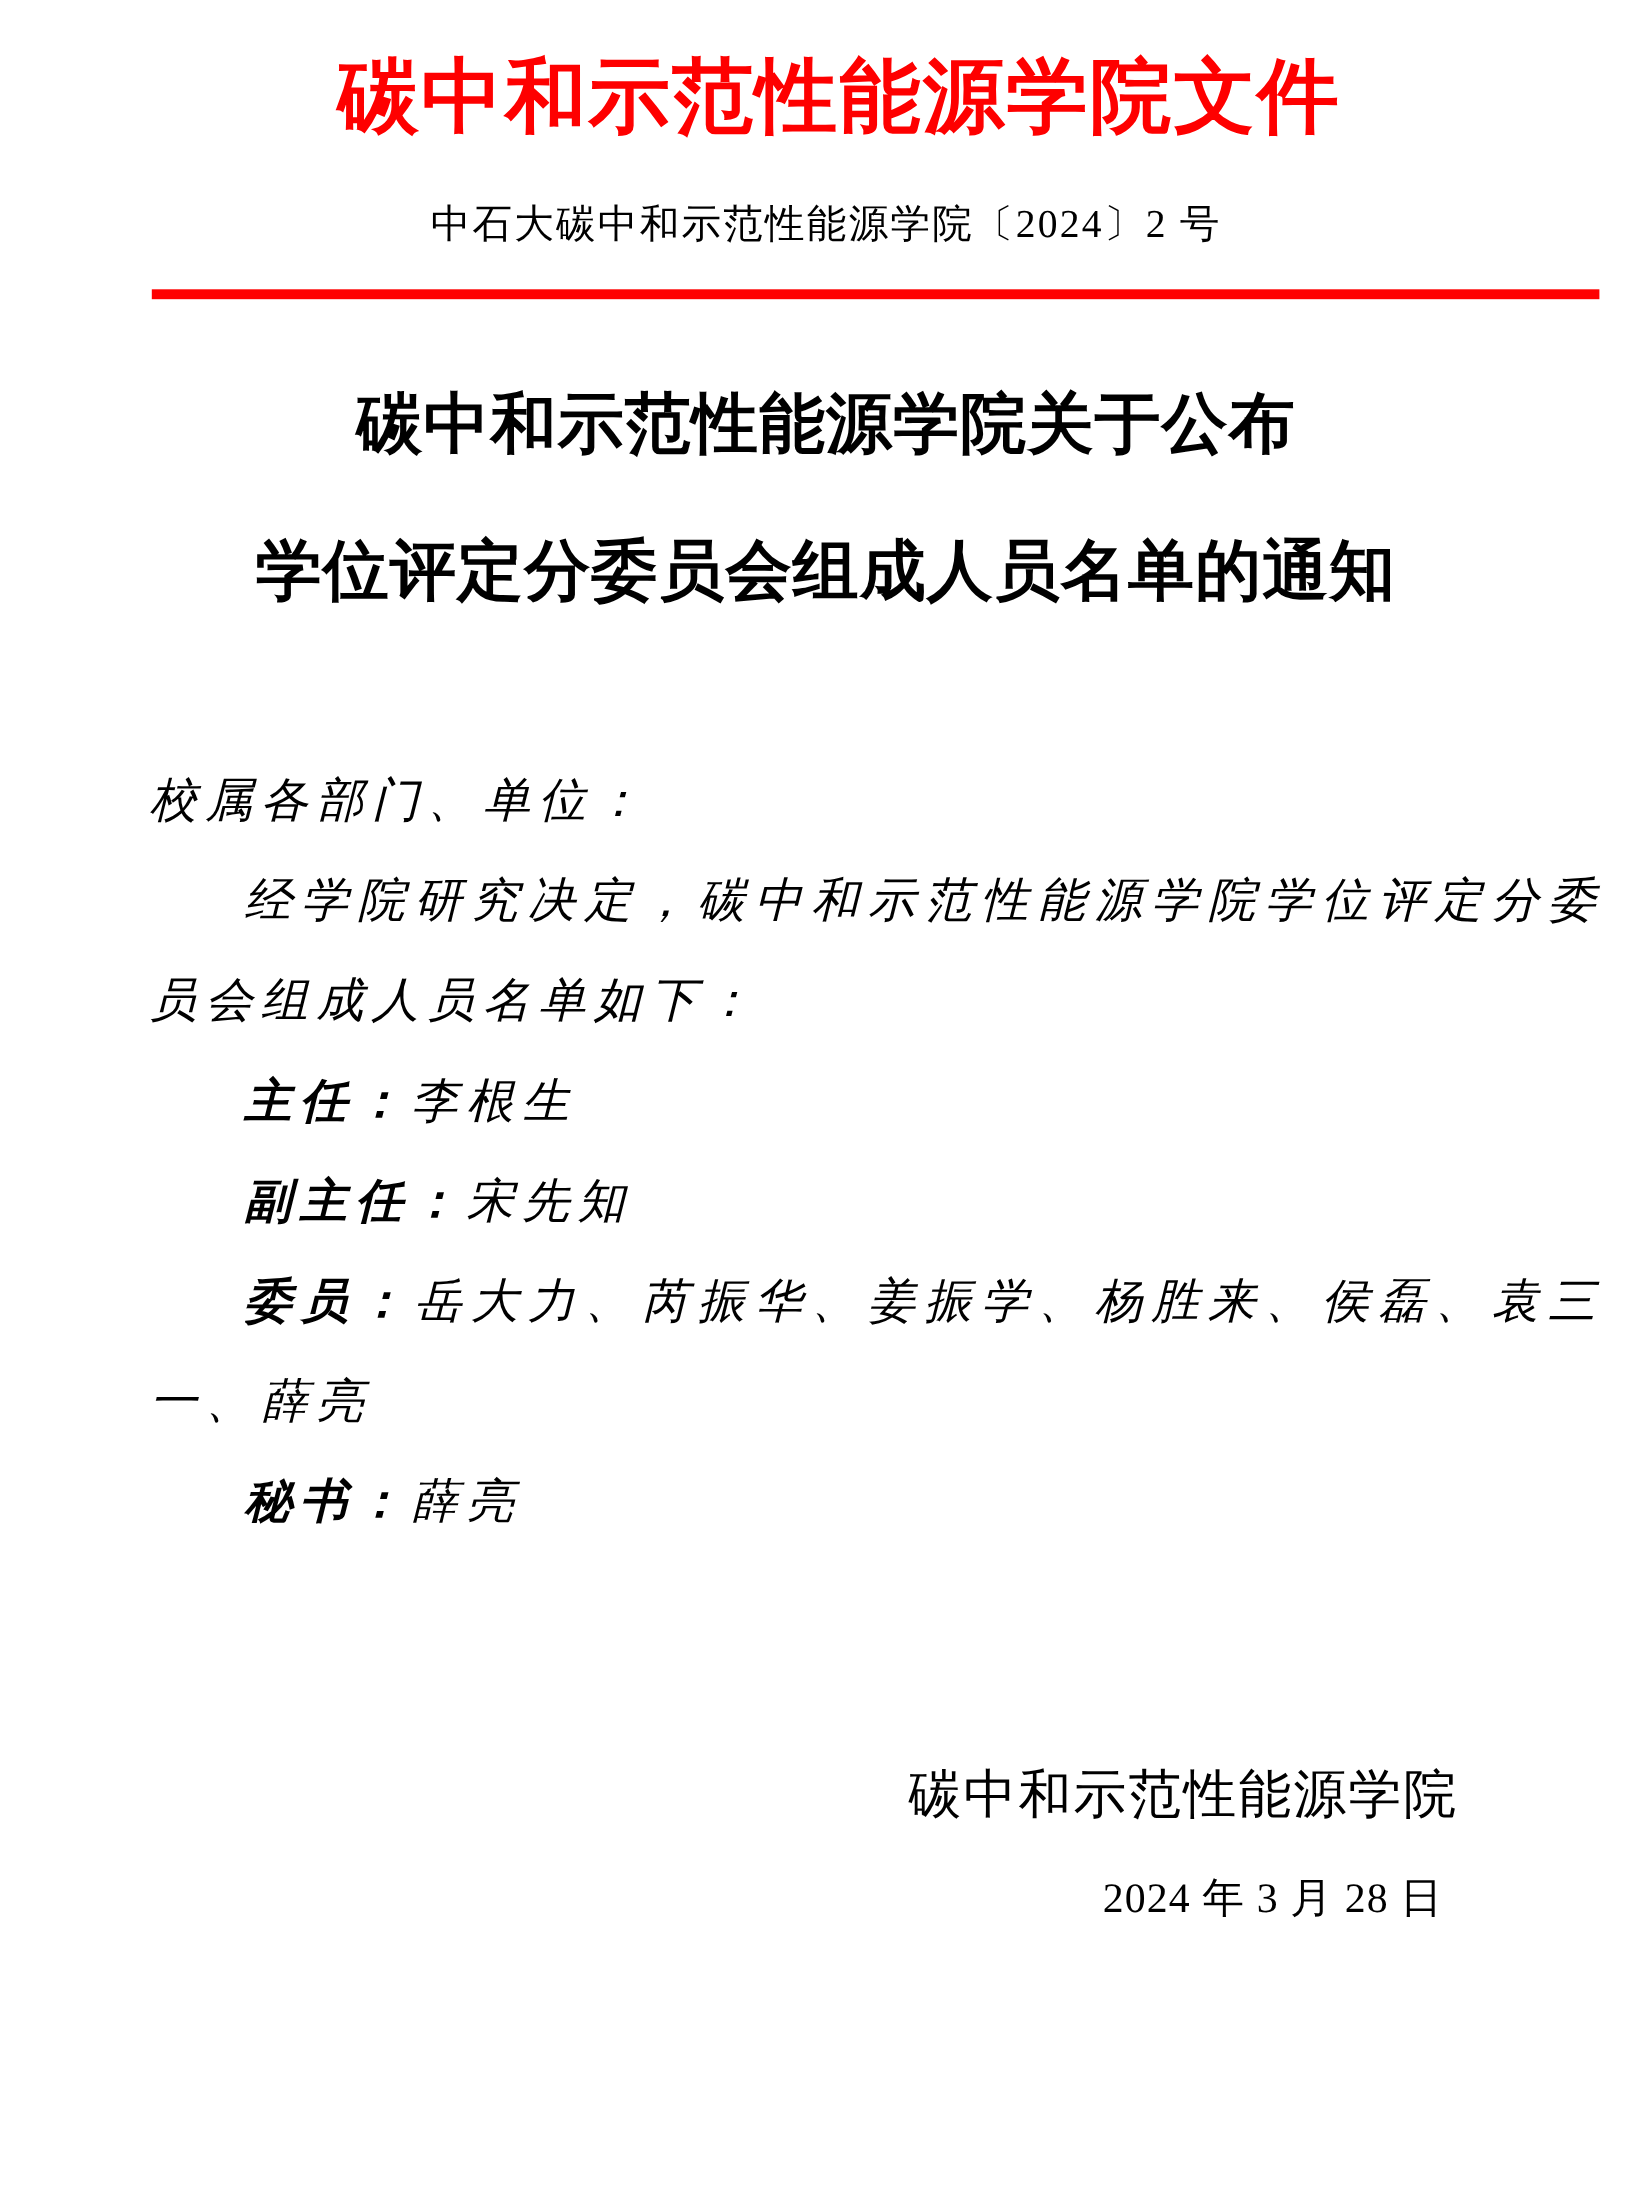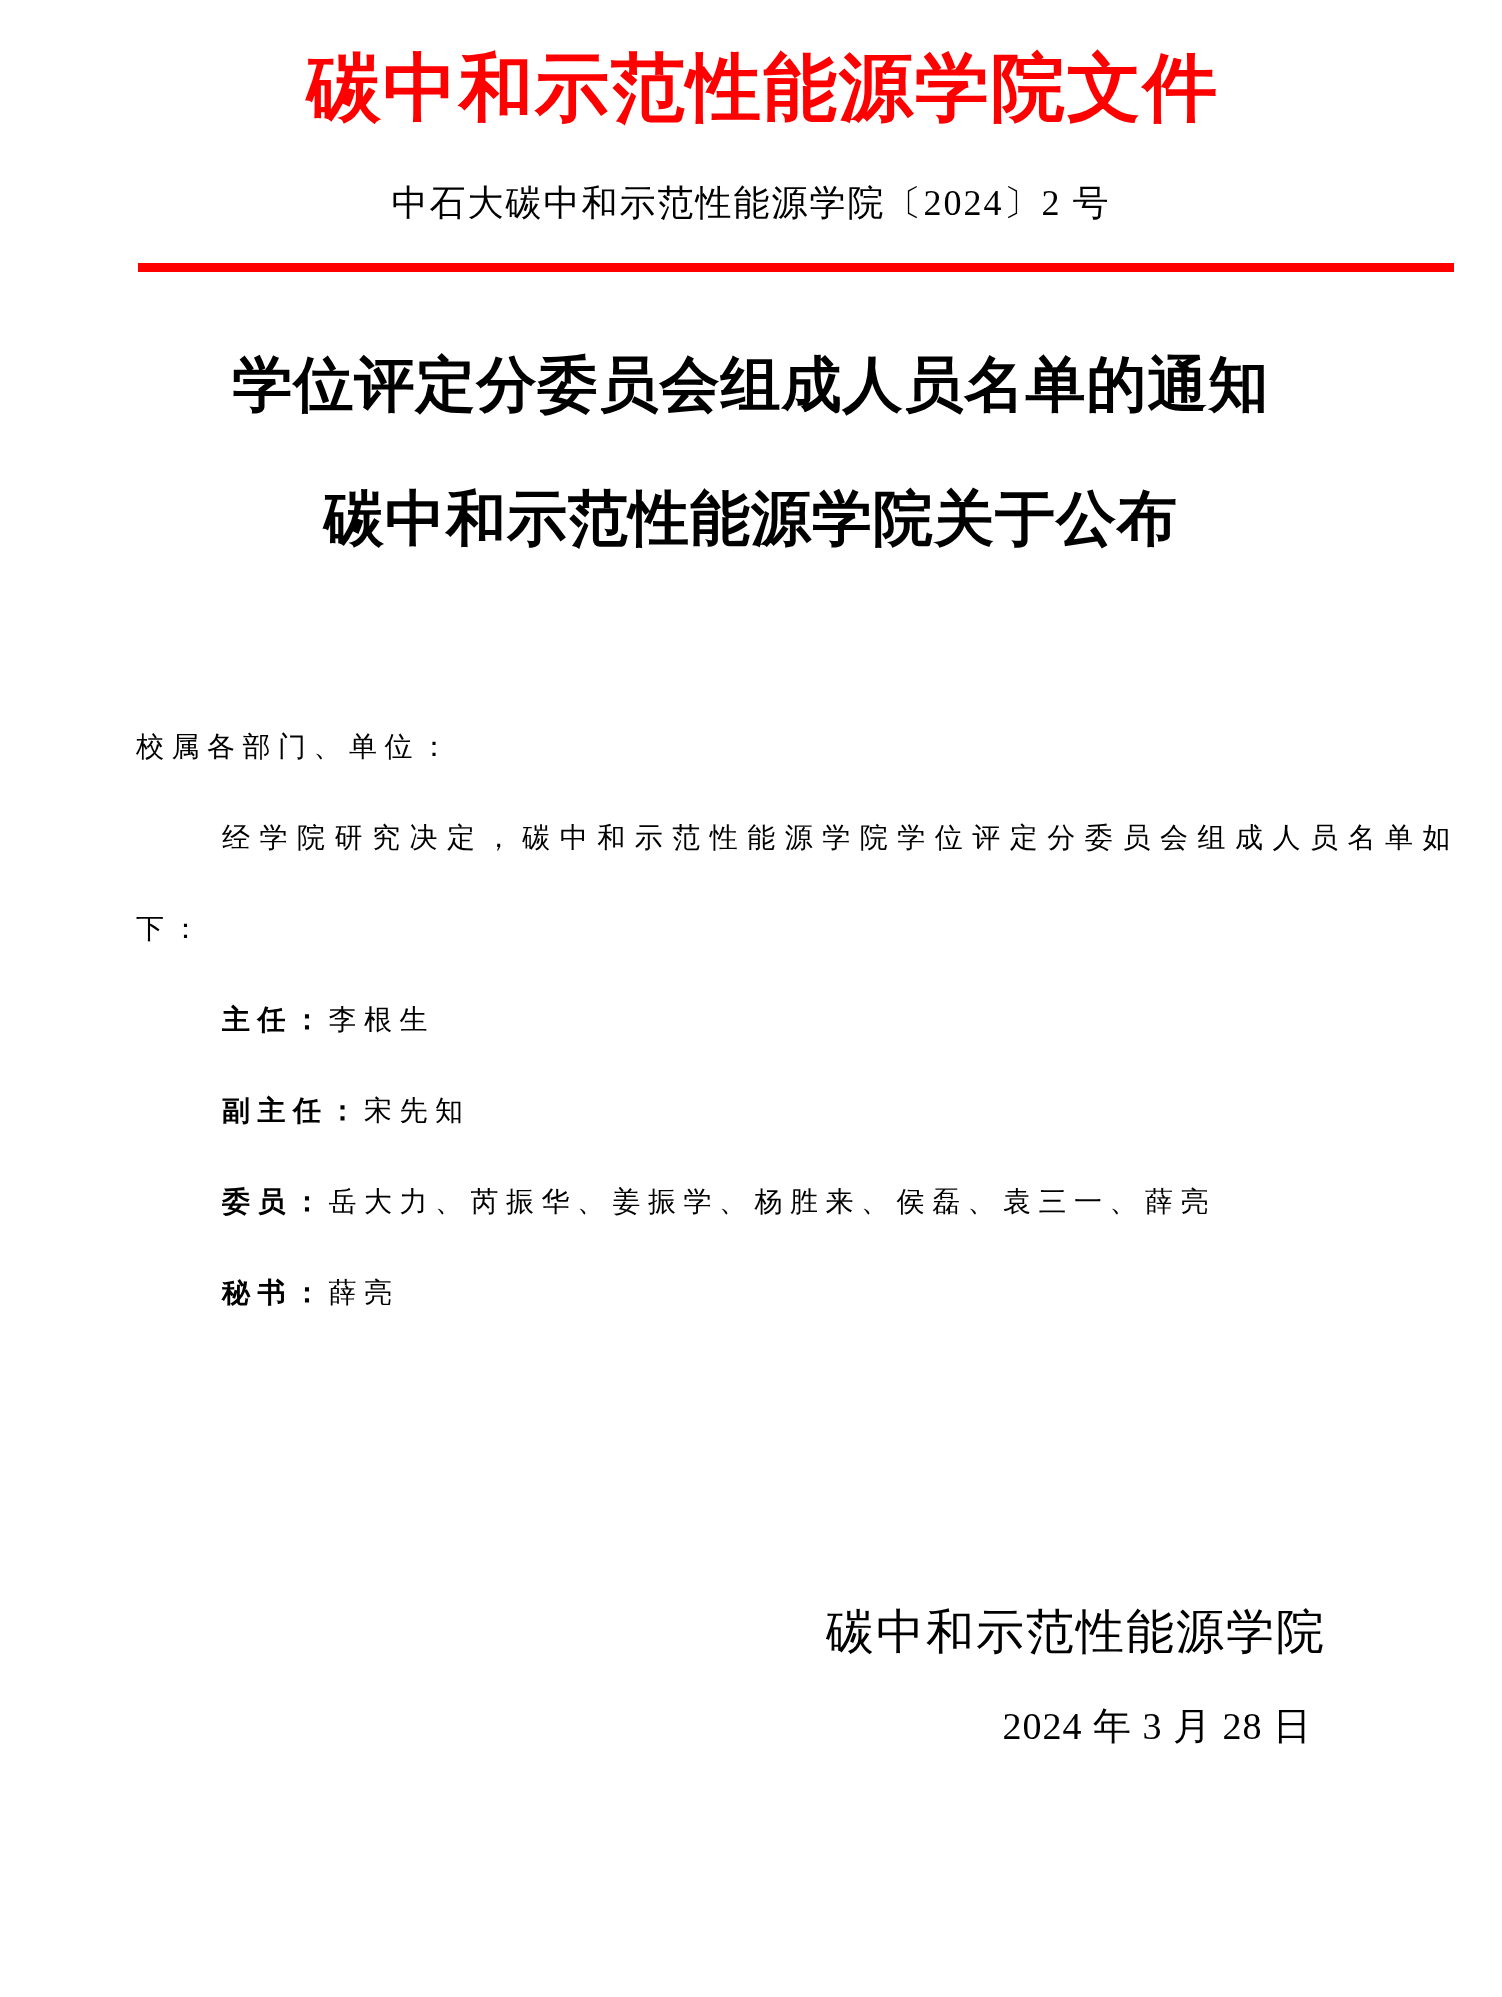--- a/index.html
+++ b/index.html
@@ -50,26 +50,27 @@
     top: 318px; left: 0; width: 100%;
     text-align: center;
     font-weight: 700;
     font-size: 60px;
     line-height: 134px;
     letter-spacing: 1px;
   }
 
   .body-block {
     position: absolute;
-    top: 701px; left: 136px;
+    top: 683px; left: 136px;
     width: 1322px;
-    font-size: 28px;
+    font-size: 43px;
     line-height: 91px;
     letter-spacing: 7.5px;
     text-align: justify;
+    font-style: italic;
   }
   .body-block p { margin: 0; }
   .indent { text-indent: 86px; }
   .role-label {
     font-family: "Liberation Sans", sans-serif;
     font-weight: 700;
   }
 
   .signature {
     position: absolute;
@@ -94,22 +95,22 @@
 
 <div class="page">
 
   <div class="masthead">碳中和示范性能源学院文件</div>
 
   <div class="doc-number">中石大碳中和示范性能源学院〔2024〕2 号</div>
 
   <div class="red-divider"></div>
 
   <div class="notice-title">
+    <div>碳中和示范性能源学院关于公布</div>
     <div>学位评定分委员会组成人员名单的通知</div>
-    <div>碳中和示范性能源学院关于公布</div>
   </div>
 
   <div class="body-block">
     <p>校属各部门、单位：</p>
 
     <p class="indent">经学院研究决定，碳中和示范性能源学院学位评定分委员会组成人员名单如下：</p>
 
     <p class="indent"><span class="role-label">主任：</span><span>李根生</span></p>
 
     <p class="indent"><span class="role-label">副主任：</span><span>宋先知</span></p>

